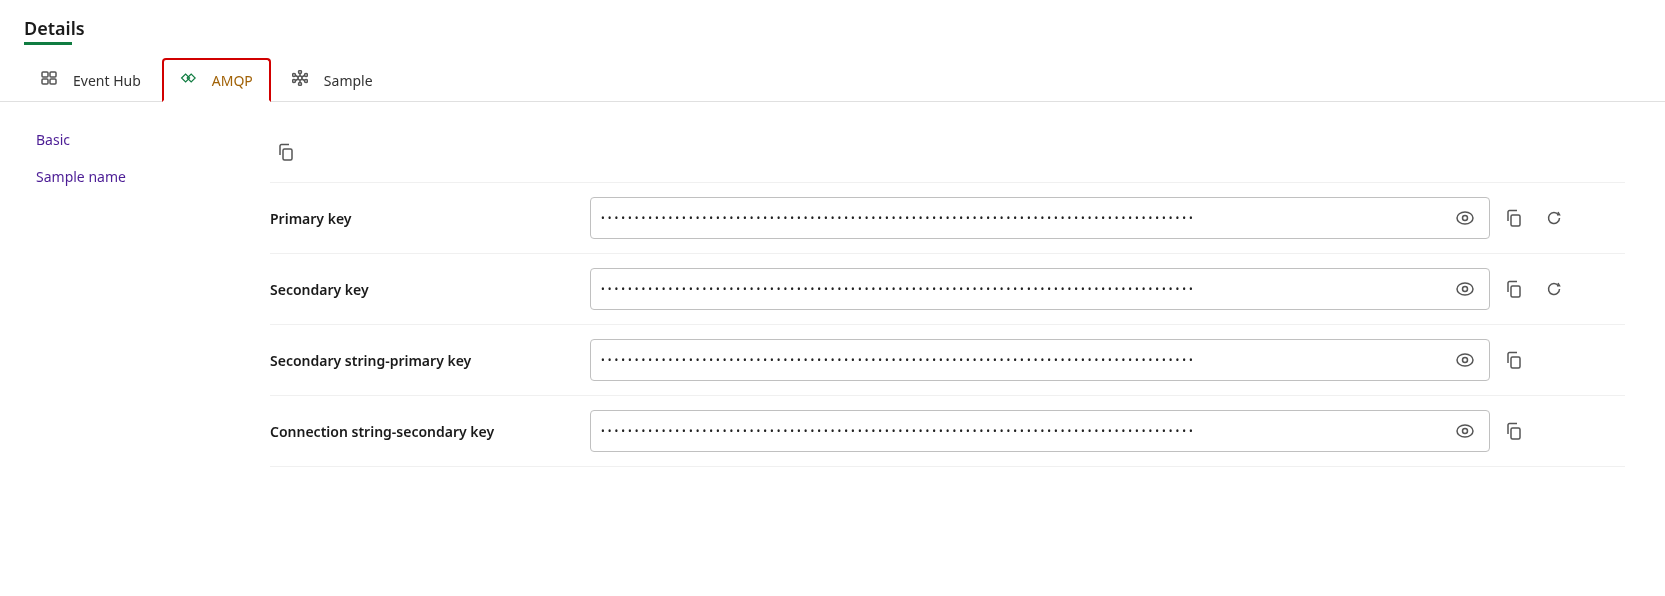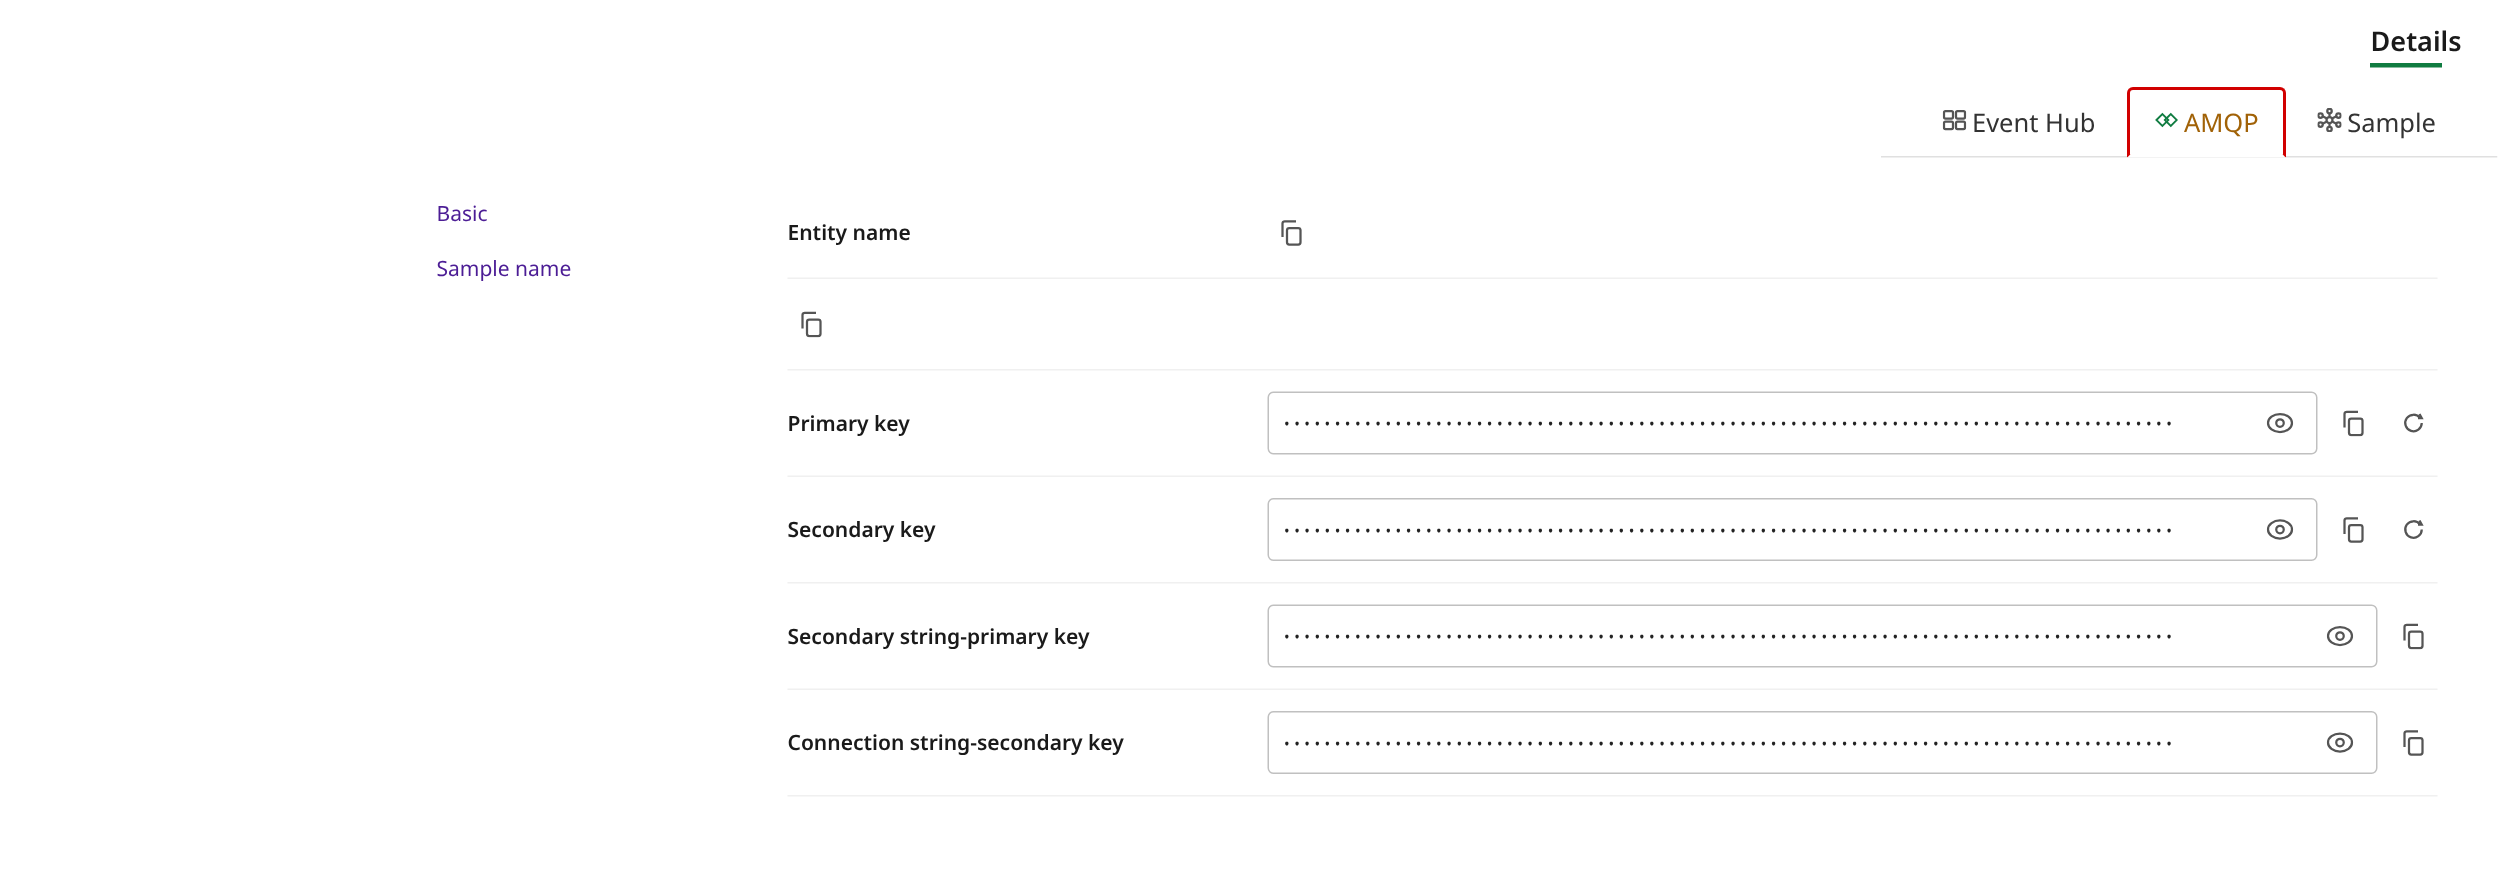--- a/index.html
+++ b/index.html
@@ -8,21 +8,20 @@
       background: #fff;
       color: #1a1a1a;
       font-size: 14px;
     }
     .page {
       width: 1665px;
       min-height: 596px;
       display: flex;
       flex-direction: column;
       padding: 0;
-      align-items: flex-end;
     }
     
     .page-header {
       padding: 16px 24px 0 24px;
     }
     .page-title {
       font-size: 18px;
       font-weight: 600;
       margin-bottom: 2px;
     }
@@ -37,26 +36,26 @@
       display: flex;
       align-items: center;
       gap: 4px;
       padding: 0 24px;
       border-bottom: 1px solid #e0e0e0;
       margin-bottom: 0;
     }
     .tab {
       display: flex;
       align-items: center;
-      gap: 4px;
+      gap: 16px;
       padding: 10px 16px;
       cursor: pointer;
       border: 1px solid transparent;
       border-radius: 4px 4px 0 0;
-      font-size: 17px;
+      font-size: 14px;
       color: #333;
       background: transparent;
       position: relative;
       top: 1px;
     }
     .tab.active {
       border: 2px solid #d10000;
       background: #fff;
       border-bottom-color: #fff;
       color: #107c41;
@@ -239,31 +238,20 @@
       <div class="sidebar-item">
         <span>Basic</span>
       </div>
       <div class="sidebar-item">
         <span>Sample name</span>
       </div>
     </div>
 
     <div class="content-area">
 
-      <div class="field-row">
-        <div class="field-label">Entity name</div>
-        <div class="field-value">
-          <button class="copy-btn" title="Copy">
-            <svg width="18" height="18" viewBox="0 0 18 18" fill="none" stroke="#555" stroke-width="1.5">
-              <rect x="6" y="6" width="9" height="11" rx="1.5"></rect>
-              <path d="M3 12V3a1.5 1.5 0 0 1 1.5-1.5H12"></path>
-            </svg>
-          </button>
-        </div>
-      </div>
 
       <div class="field-row">
         <div class="field-value">
           <button class="copy-btn" title="Copy">
             <svg width="18" height="18" viewBox="0 0 18 18" fill="none" stroke="#555" stroke-width="1.5">
               <rect x="6" y="6" width="9" height="11" rx="1.5"></rect>
               <path d="M3 12V3a1.5 1.5 0 0 1 1.5-1.5H12"></path>
             </svg>
           </button>
         </div>

